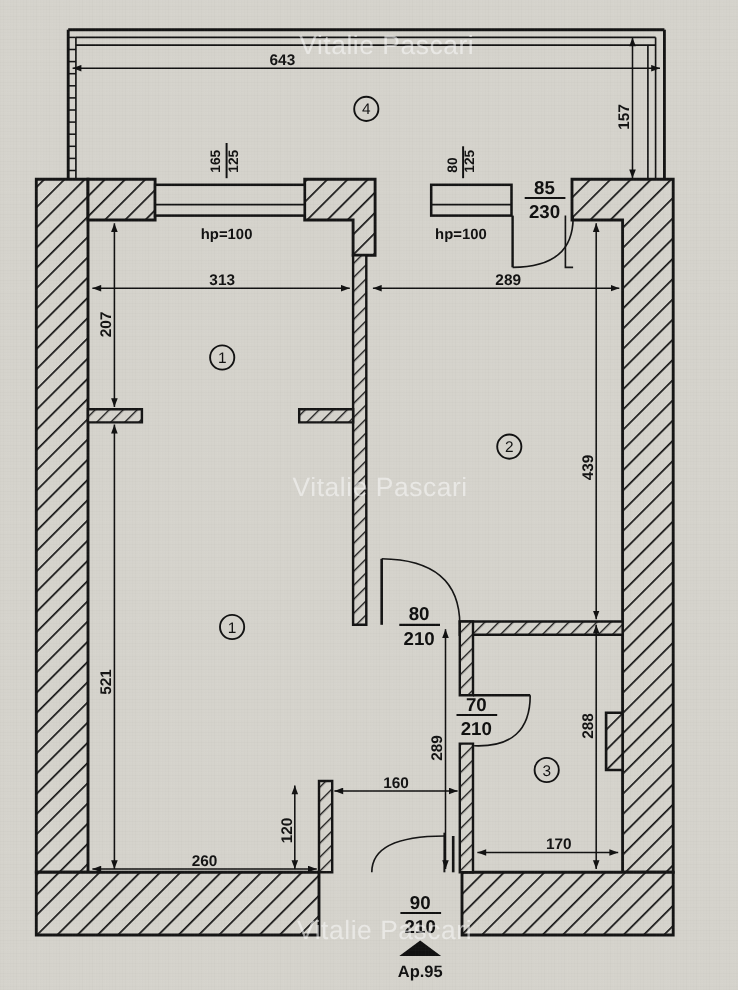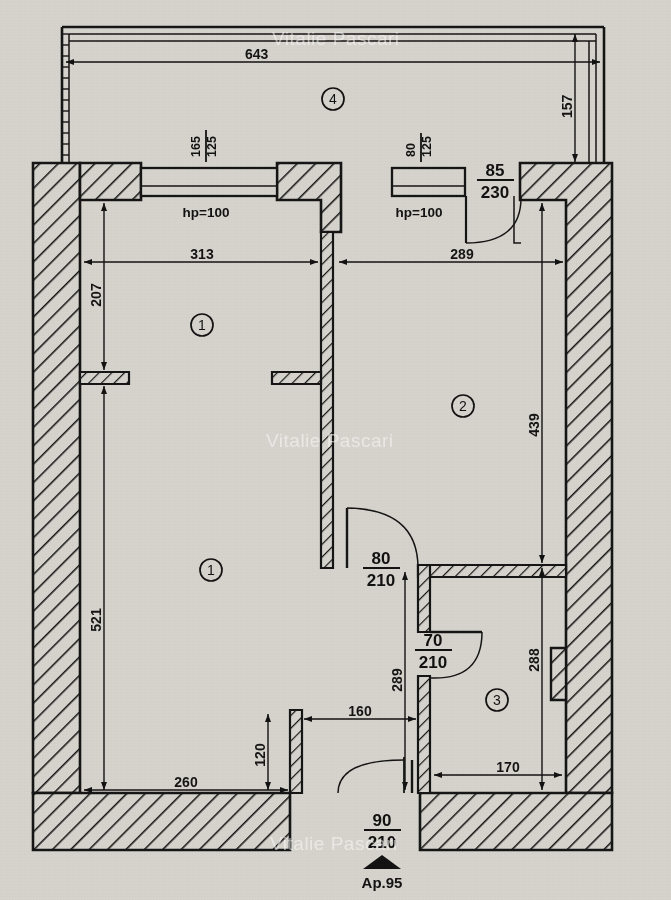--- a/index.html
+++ b/index.html
@@ -18,21 +18,21 @@
     position:absolute; inset:0;
     background:
       repeating-linear-gradient(0deg, rgba(0,0,0,0.016) 0px, rgba(0,0,0,0) 1px, rgba(0,0,0,0) 2px, rgba(255,255,255,0.02) 3px),
       repeating-linear-gradient(90deg, rgba(0,0,0,0.016) 0px, rgba(0,0,0,0) 1px, rgba(0,0,0,0) 2px, rgba(255,255,255,0.02) 3px);
     pointer-events:none;
   }
   svg#plan { position:absolute; left:0; top:0; }
   .wm {
     position: absolute;
     color: rgba(250,250,250,0.55);
-    font-size: 19px;
+    font-size: 24px;
     letter-spacing: 0.5px;
     font-family: "Liberation Sans", sans-serif;
     white-space: nowrap;
     pointer-events: none;
   }
   .dimtxt {
     font-family: "Liberation Sans", sans-serif;
     font-weight: bold;
     font-size: 14px;
     fill: #131313;

